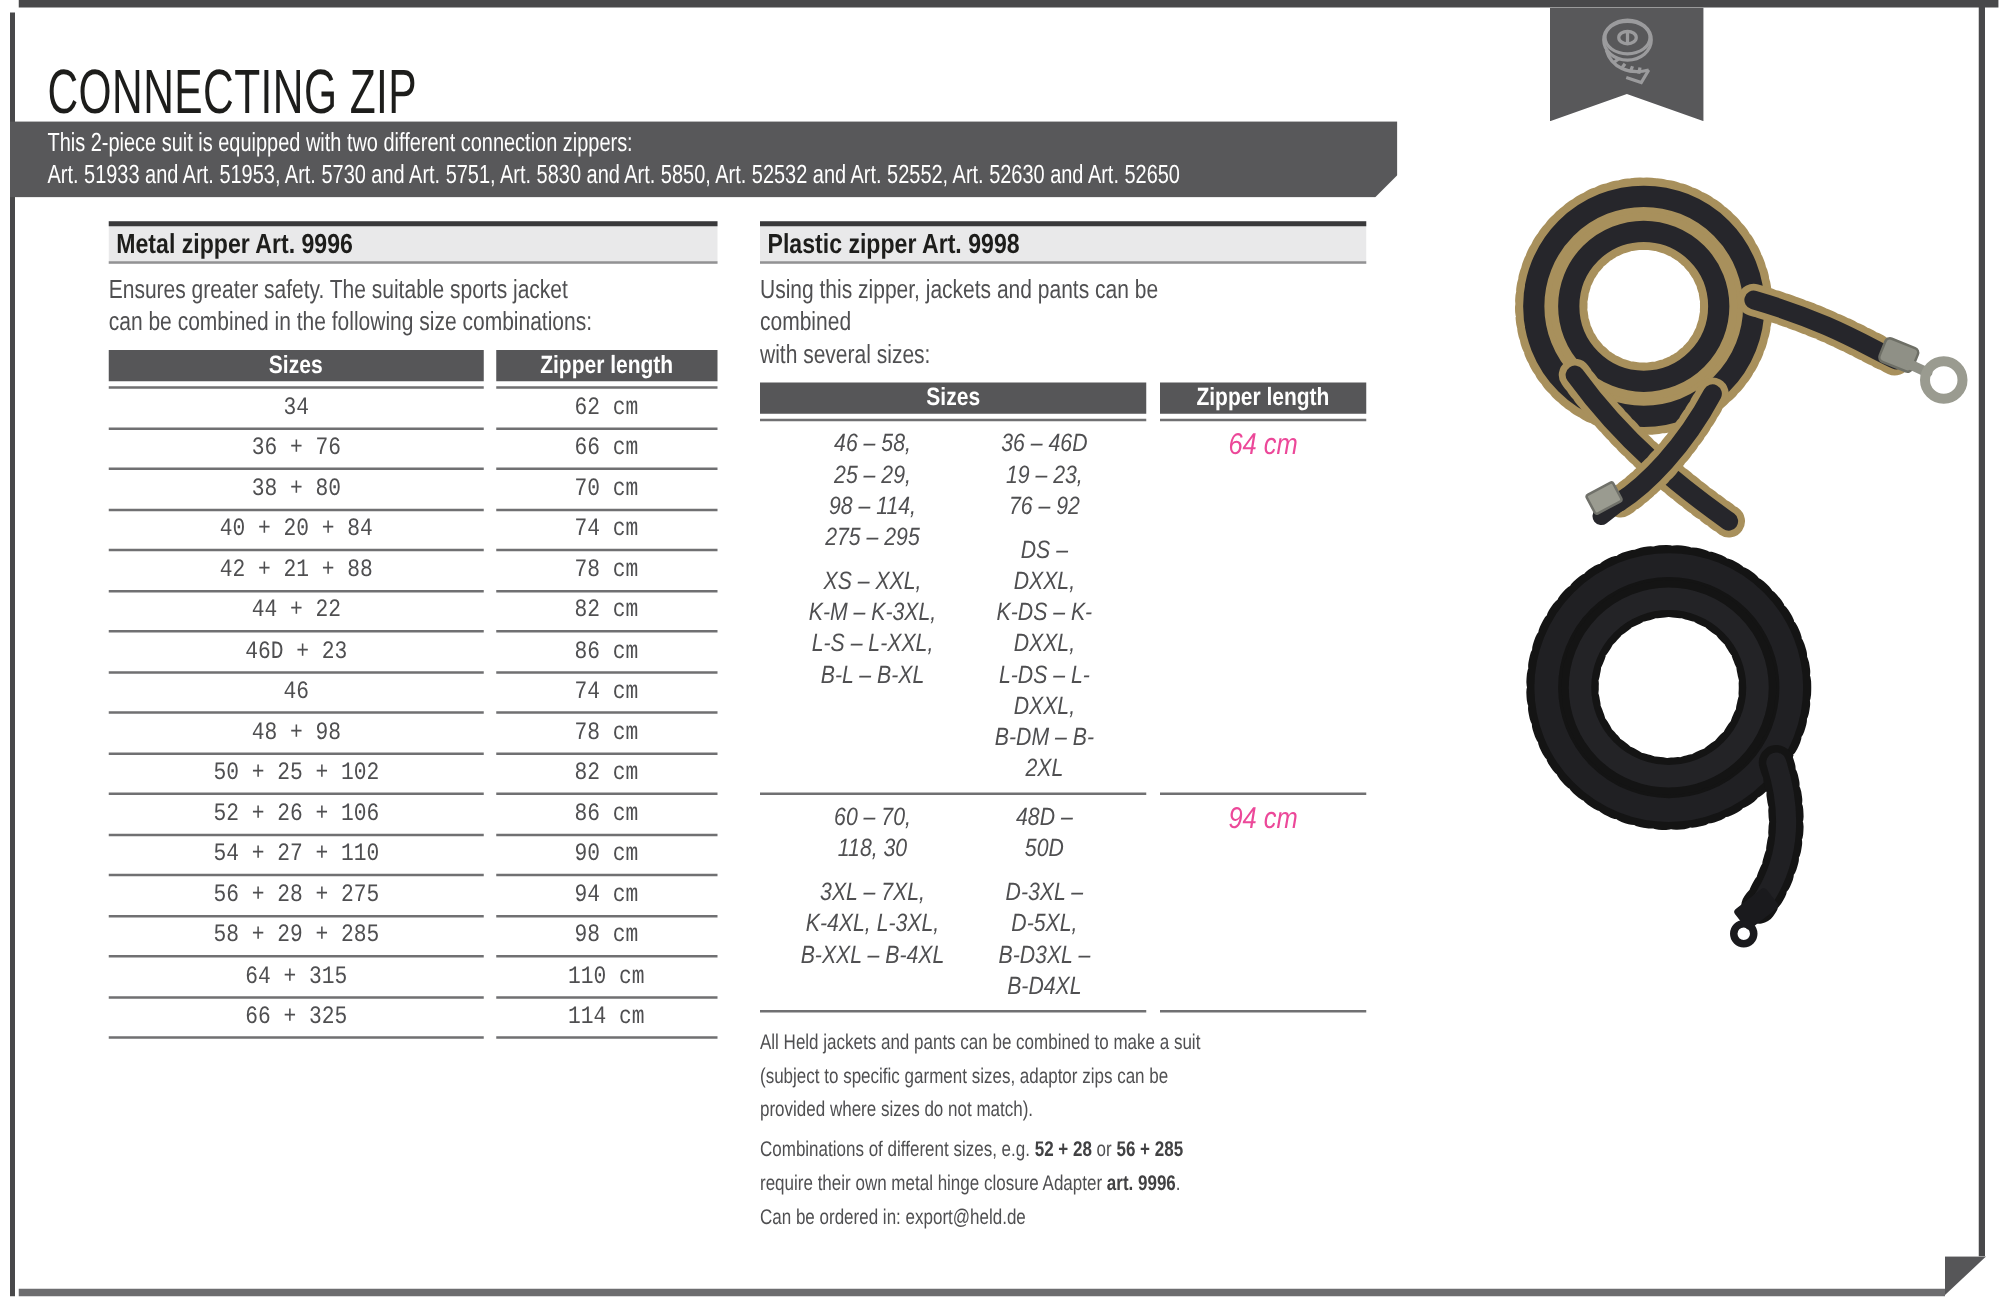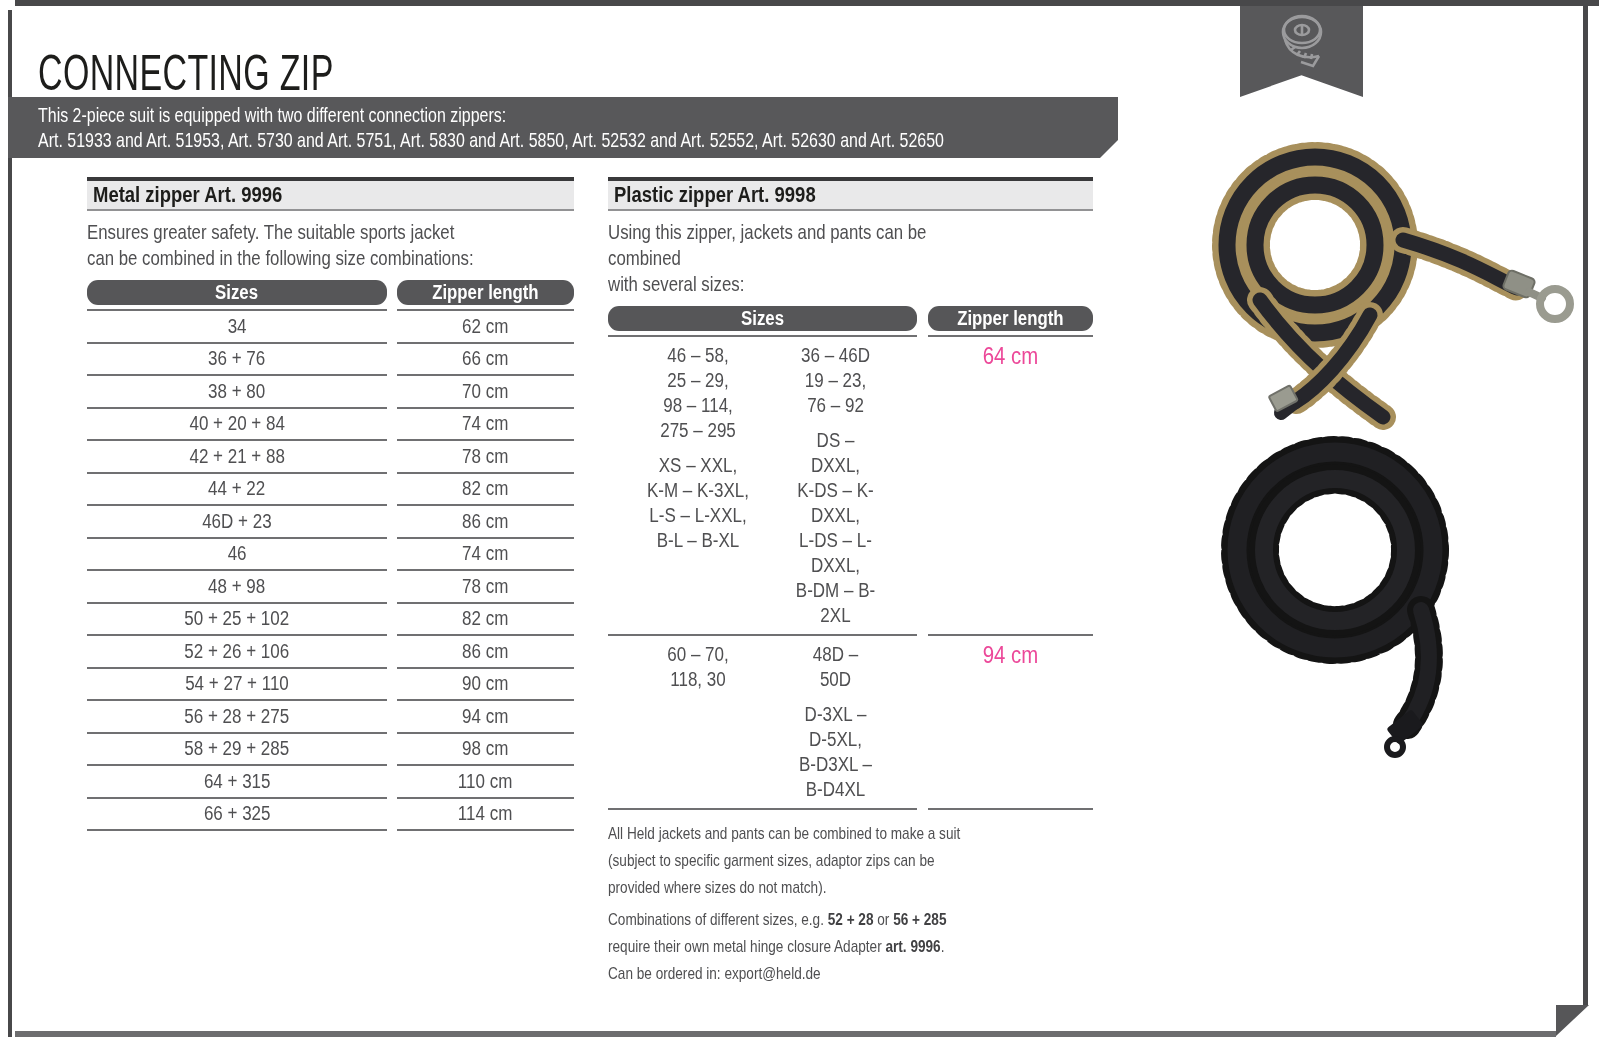--- a/index.html
+++ b/index.html
@@ -33,36 +33,36 @@
   .sec-plastic { left:608px; width:485px; }
   .band { border-top:4px solid #39393b; border-bottom:2px solid #929294; background:#e9e9ea;
           padding:2px 0 2px 6px; }
   .band-text { display:block; font-size:22px; font-weight:bold; color:#1d1d1b; line-height:24px;
                transform:scaleX(0.84); transform-origin:left center; white-space:nowrap; }
   .intro { margin-top:8px; font-size:21px; line-height:26px; color:#4f4f51; }
   .cl { display:block; transform:scaleX(0.8); transform-origin:left top; white-space:pre-line; }
   .cc { display:block; transform:scaleX(0.85); transform-origin:center center; white-space:pre-line; text-align:center; }
 
   .thead { margin-top:9px; display:flex; }
-  .thbar { height:25px; background:#565658; display:flex; align-items:center; justify-content:center;border-radius:11px; }
+  .thbar { height:25px; background:#565658; display:flex; align-items:center; justify-content:center; }
   .th-text { display:block; color:#ffffff; font-weight:bold; font-size:20px; line-height:25px;
              transform:scaleX(0.84); transform-origin:center center; white-space:nowrap; }
   .m-size-bar { width:300px; } .m-len-bar { width:177px; margin-left:10px; }
   .p-size-bar { width:309px; } .p-len-bar { width:165px; margin-left:11px; }
 
   
   .mrows { margin-top:4px; }
   .mrow { display:flex; }
   .mcell { height:32.5px; border-bottom:2px solid #707072; display:flex; align-items:center;
-           justify-content:center; font-size:20px; color:#4f4f51; }
+           justify-content:center; font-size:20px; color:#4f4f51;font-family:Liberation Mono, monospace; }
   .msize { width:300px; } .mlen { width:177px; margin-left:10px; }
   .mrows .mrow:first-child .mcell { border-top:2px solid #707072; height:34.5px; }
 
   
-  .pgroups { margin-top:4px; }
+  .pgroups { margin-top:4px;font-style:italic; }
   .pgroup { display:flex; }
   .pcell { border-bottom:2px solid #707072; padding:6px 0; }
   .psizes { width:309px; display:flex; align-items:flex-start; }
   .plen { width:165px; margin-left:11px; text-align:center; font-size:24px; color:#ec4899; line-height:25px; }
   .pcol1 { width:180px; } .pcol2 { width:95px; }
   .blk { font-size:20px; line-height:25px; color:#4f4f51; text-align:center; }
   .blk2 { margin-top:10px; }
   .pgroups .pgroup:first-child .pcell { border-top:2px solid #707072; }
 
   
@@ -322,20 +322,25 @@
             <span class="cc">64 cm</span>
           </div>
   </div>
 
   <div class="pgroup">
     <div class="pcell psizes">
       <div class="pcol1">
         <div class="blk">
                 <span class="cc">60 – 70,
 118, 30</span>
+              </div>
+        <div class="blk blk2">
+                <span class="cc">3XL – 7XL,
+K-4XL, L-3XL,
+B-XXL – B-4XL</span>
               </div>
       </div>
       <div class="pcol2">
         <div class="blk">
                 <span class="cc">48D – 50D</span>
               </div>
         <div class="blk blk2">
                 <span class="cc">D-3XL – D-5XL,
 B-D3XL – B-D4XL</span>
               </div>

